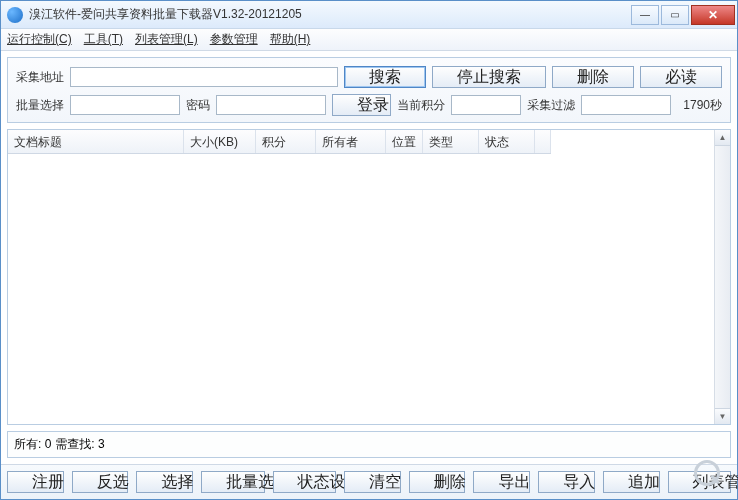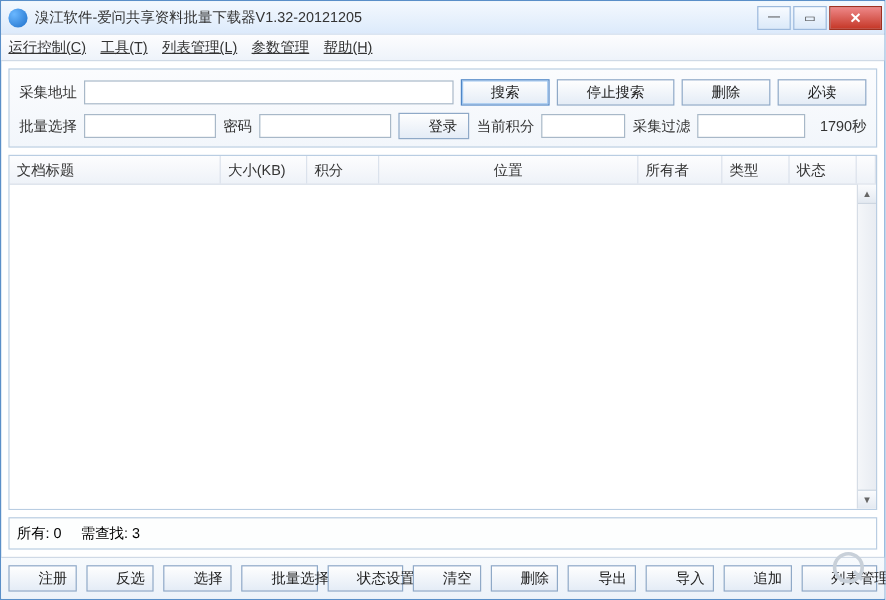--- a/index.html
+++ b/index.html
@@ -91,35 +91,35 @@
   background: #fff;
   padding: 0 4px;
   font-size: 12px;
 }
 .btn {
   height: 22px;
   min-width: 54px;
   border: 1px solid #8fa9c7;
   background: linear-gradient(#fefefe,#e4ecf6);
   padding: 0 24px;
-  font-size: 12px;
+  font-size: 16px;
   color: #222;
   cursor: pointer;
   white-space: nowrap;
 }
 .btn.primary {
   border: 1px solid #4f86c6;
   box-shadow: 0 0 0 1px #9ec6f0 inset;
 }
 .table-wrap {
   flex: 1;
   border: 1px solid #b9cde2;
   background: #fff;
   display: flex;
-  flex-direction: column;
+  flex-direction: row;
   overflow: hidden;
 }
 .thead {
   display: flex;
   height: 24px;
   background: linear-gradient(#fdfdfe,#eef2f8);
   border-bottom: 1px solid #cfd8e4;
 }
 .th {
   border-right: 1px solid #dbe2ec;
@@ -150,21 +150,21 @@
 .sb-btn.bottom { position:absolute; bottom:0; left:0; right:0; border-top:1px solid #cdd6e1; border-bottom:none;}
 .status {
   display: flex;
   flex-direction: column;
   gap: 2px;
   border: 1px solid #b9cde2;
   padding: 4px 6px;
   background: #fdfefe;
   font-size: 12px;
 }
-.status-row { display: flex; align-items: center; gap: 16px; }
+.status-row { display: flex; align-items: center; gap: 4px; }
 .bottombar {
   display: flex;
   gap: 8px;
   padding: 6px;
   background: linear-gradient(#f7fafd,#ecf2f9);
   border-top: 1px solid #cfd9e6;
 }
 .watermark {
   position: absolute;
   right: 18px;
@@ -234,22 +234,22 @@
       </div>
 
 
     </div>
 
     <div class="table-wrap">
       <div class="thead">
         <div class="th" style="width:176px">文档标题</div>
         <div class="th" style="width:72px">大小(KB)</div>
         <div class="th" style="width:60px">积分</div>
+        <div class="th" style="width:70px">所有者</div>
         <div class="th" style="flex:1;text-align:center">位置</div>
-        <div class="th" style="width:70px">所有者</div>
         <div class="th" style="width:56px">类型</div>
         <div class="th" style="width:56px">状态</div>
         <div class="th" style="width:16px;padding:0"></div>
       </div>
       <div class="tbody">
         <div class="scrollbar-v">
           <div class="sb-btn">▲</div>
           <div class="sb-btn bottom">▼</div>
         </div>
       </div>

